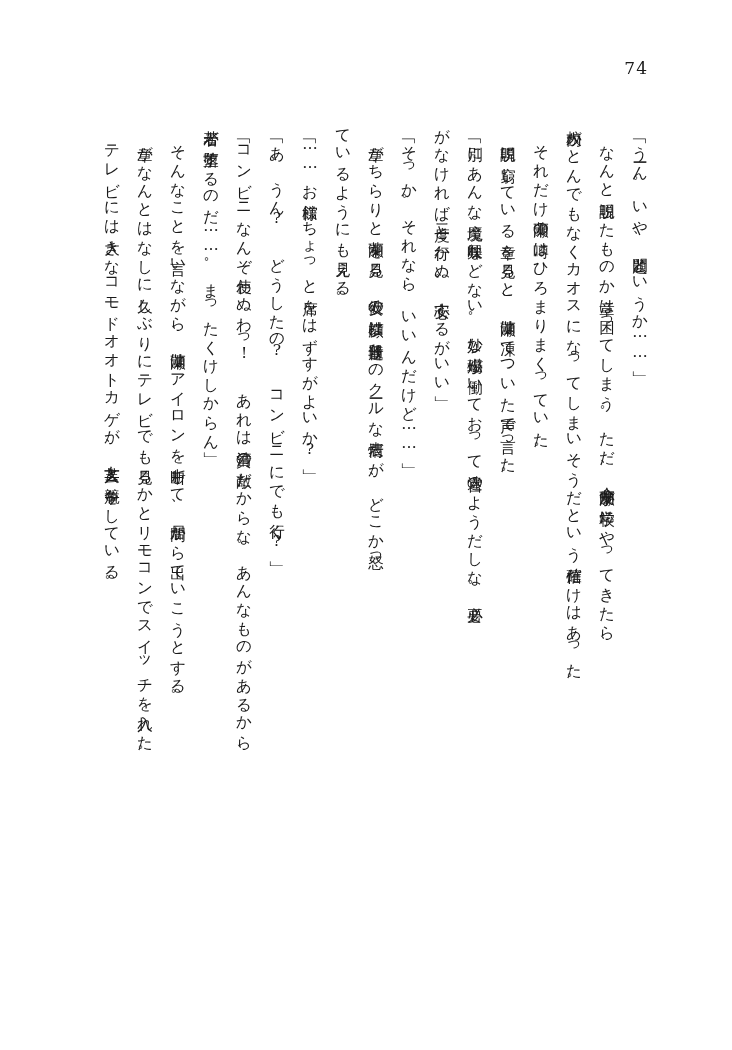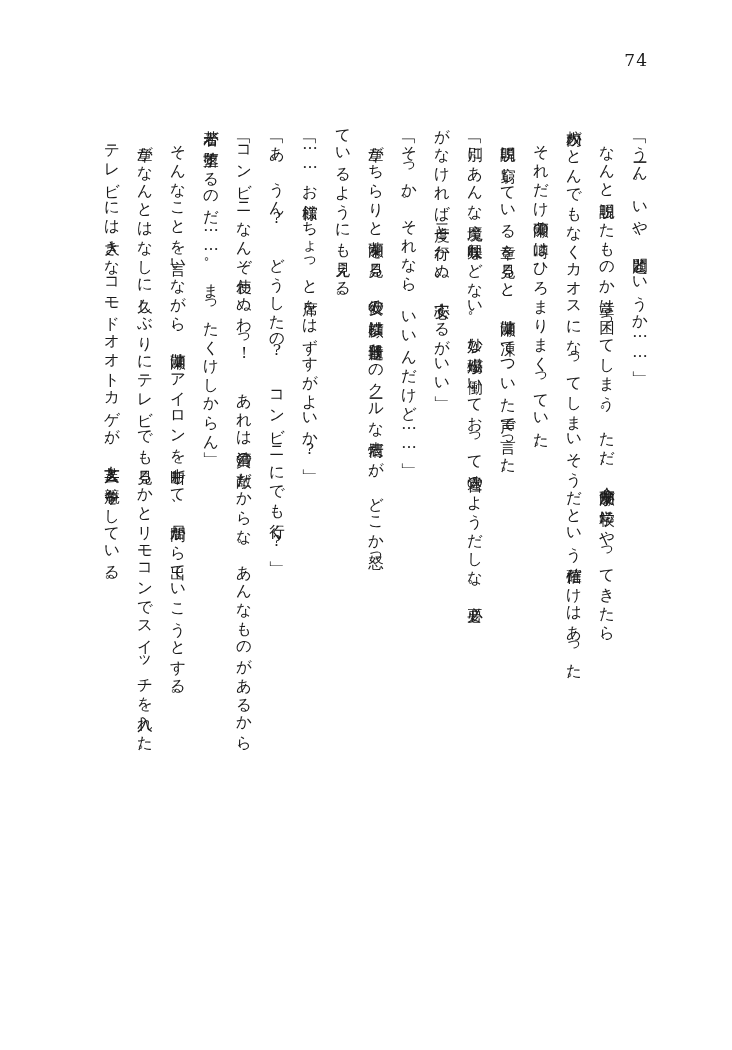--- a/index.html
+++ b/index.html
@@ -11,21 +11,21 @@
     position: relative;
     width: 732px;
     height: 1050px;
     background: #ffffff;
     overflow: hidden;
     font-family: "DejaVu Serif", "Liberation Serif", serif;
     color: #1a1a1a;
   }
   .page-number {
     position: absolute;
-    top: 50px;
+    top: 58px;
     right: 84px;
     font-size: 17px;
     letter-spacing: 1px;
     font-family: "DejaVu Serif", "Liberation Serif", serif;
     color: #1a1a1a;
     text-align: center;
   }
   .body-text {
     position: absolute;
     top: 118px;

